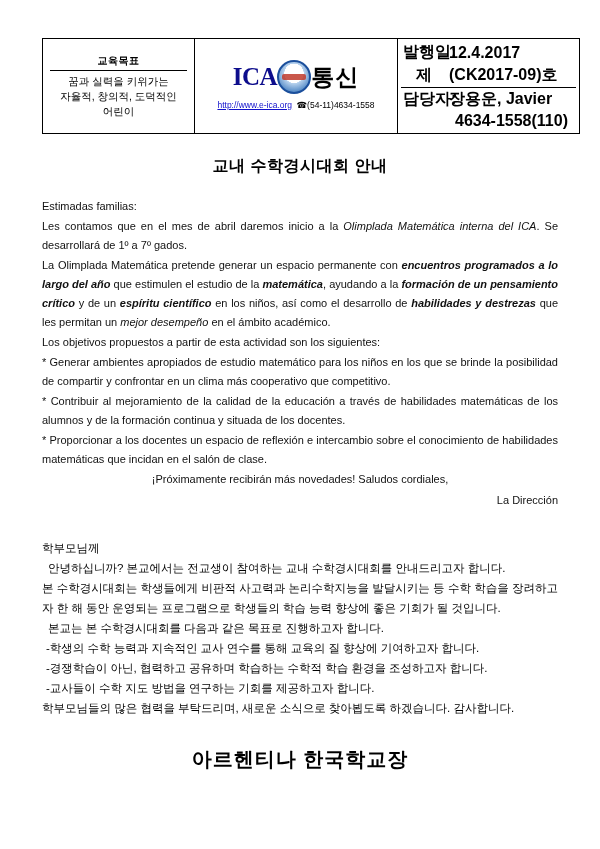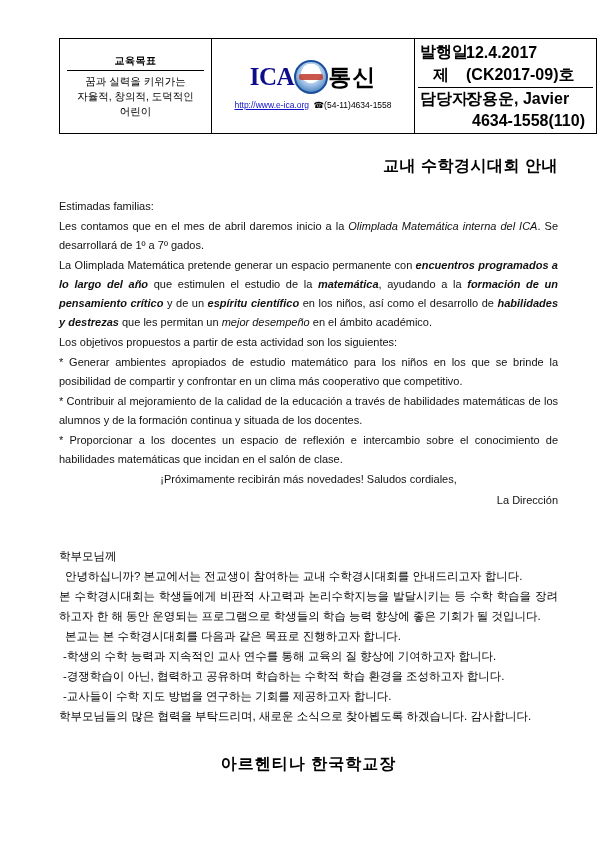--- a/index.html
+++ b/index.html
@@ -12,21 +12,21 @@
     background: #ffffff;
     font-family: "Liberation Sans", sans-serif;
     color: #000000;
     overflow: hidden;
   }
   .page {
     position: relative;
     width: 600px;
     height: 849px;
     box-sizing: border-box;
-    padding: 38px 42px 0 59px;
+    padding: 38px 42px 0 42px;
   }
 
   
   .header-table {
     width: 516px;
     border-collapse: collapse;
     table-layout: fixed;
     margin: 0 auto;
   }
   .header-table td {
@@ -131,21 +131,21 @@
     text-align: left;
     font-weight: bold;
   }
   .info-center {
     text-align: center;
     font-weight: bold;
   }
 
   
   .doc-title {
-    text-align: right;
+    text-align: center;
     font-size: 16px;
     font-weight: bold;
     margin: 22px 0 0 0;
     letter-spacing: .5px;
   }
 
   
   .es-block {
     margin-top: 20px;
     font-size: 11px;
@@ -165,34 +165,34 @@
     margin-top: 2px;
   }
   .es-block .center {
     text-align: center;
   }
   i { font-style: italic; }
   b { font-weight: bold; }
 
   
   .ko-block {
-    margin-top: 36px;
+    margin-top: 28px;
     font-size: 11.5px;
     line-height: 20px;
   }
   .ko-block p {
     margin: 0;
     text-align: justify;
   }
   .ko-block p.indent { text-indent: 6px; }
   .ko-block p.dash { text-indent: 4px; }
 
   .ko-sign {
     text-align: center;
-    font-size: 16px;
+    font-size: 20px;
     font-weight: bold;
     margin-top: 28px;
     letter-spacing: 1px;
   }
 </style>
 </head>
 <body>
 
 <div class="page">
 

